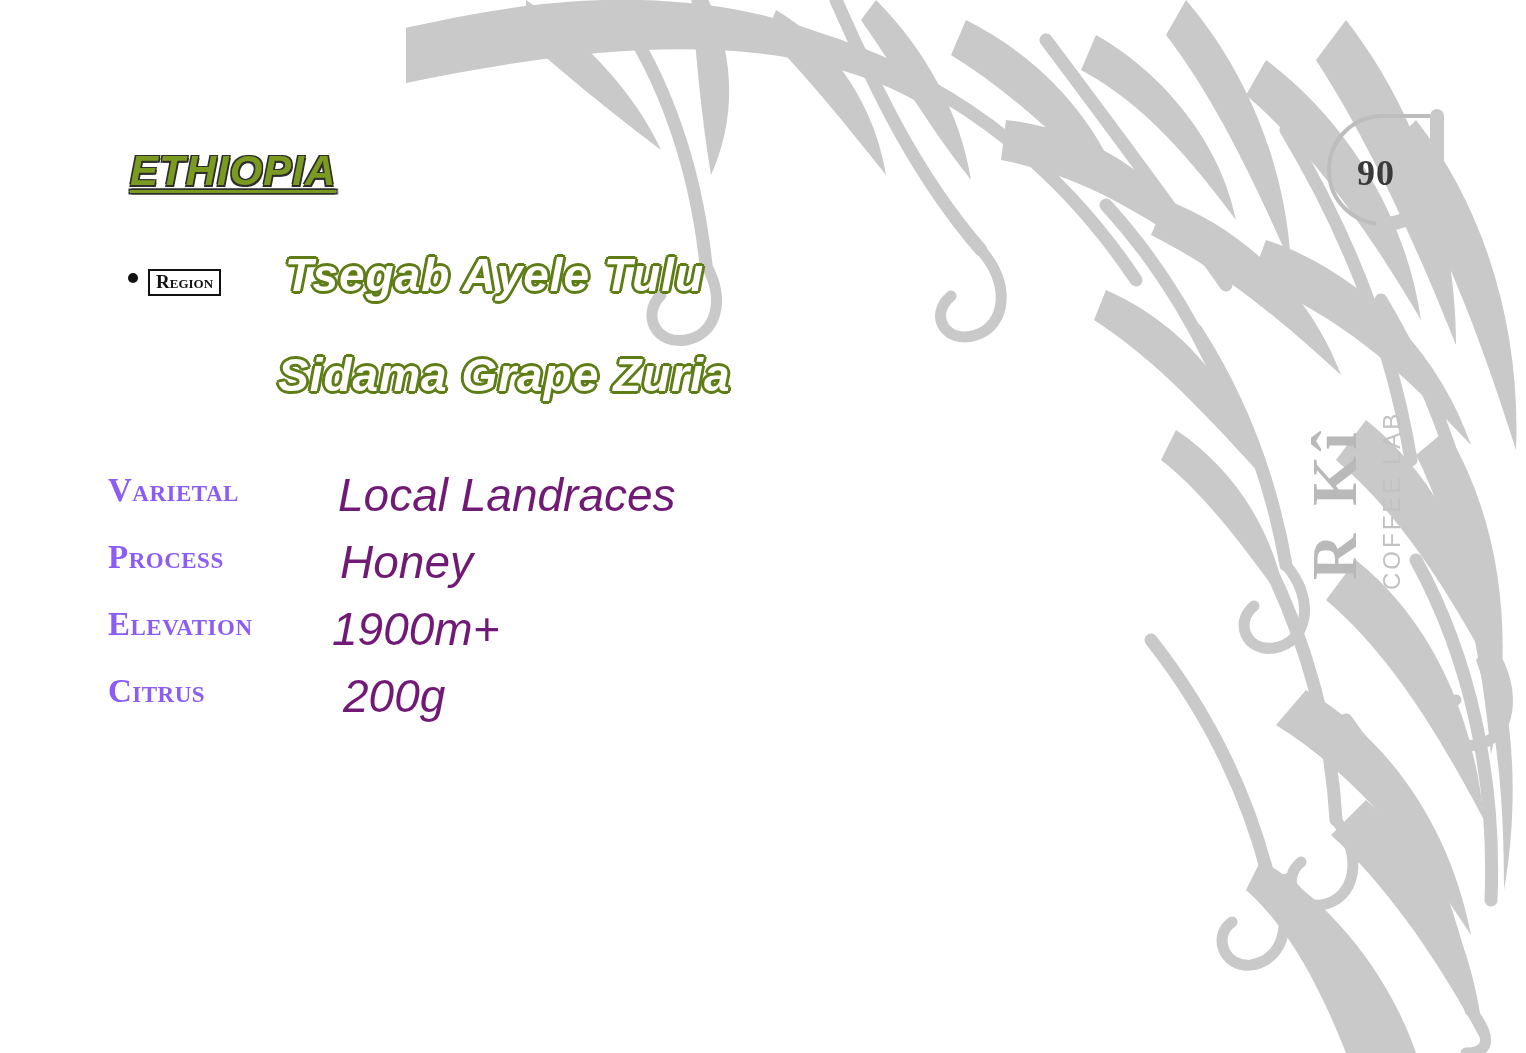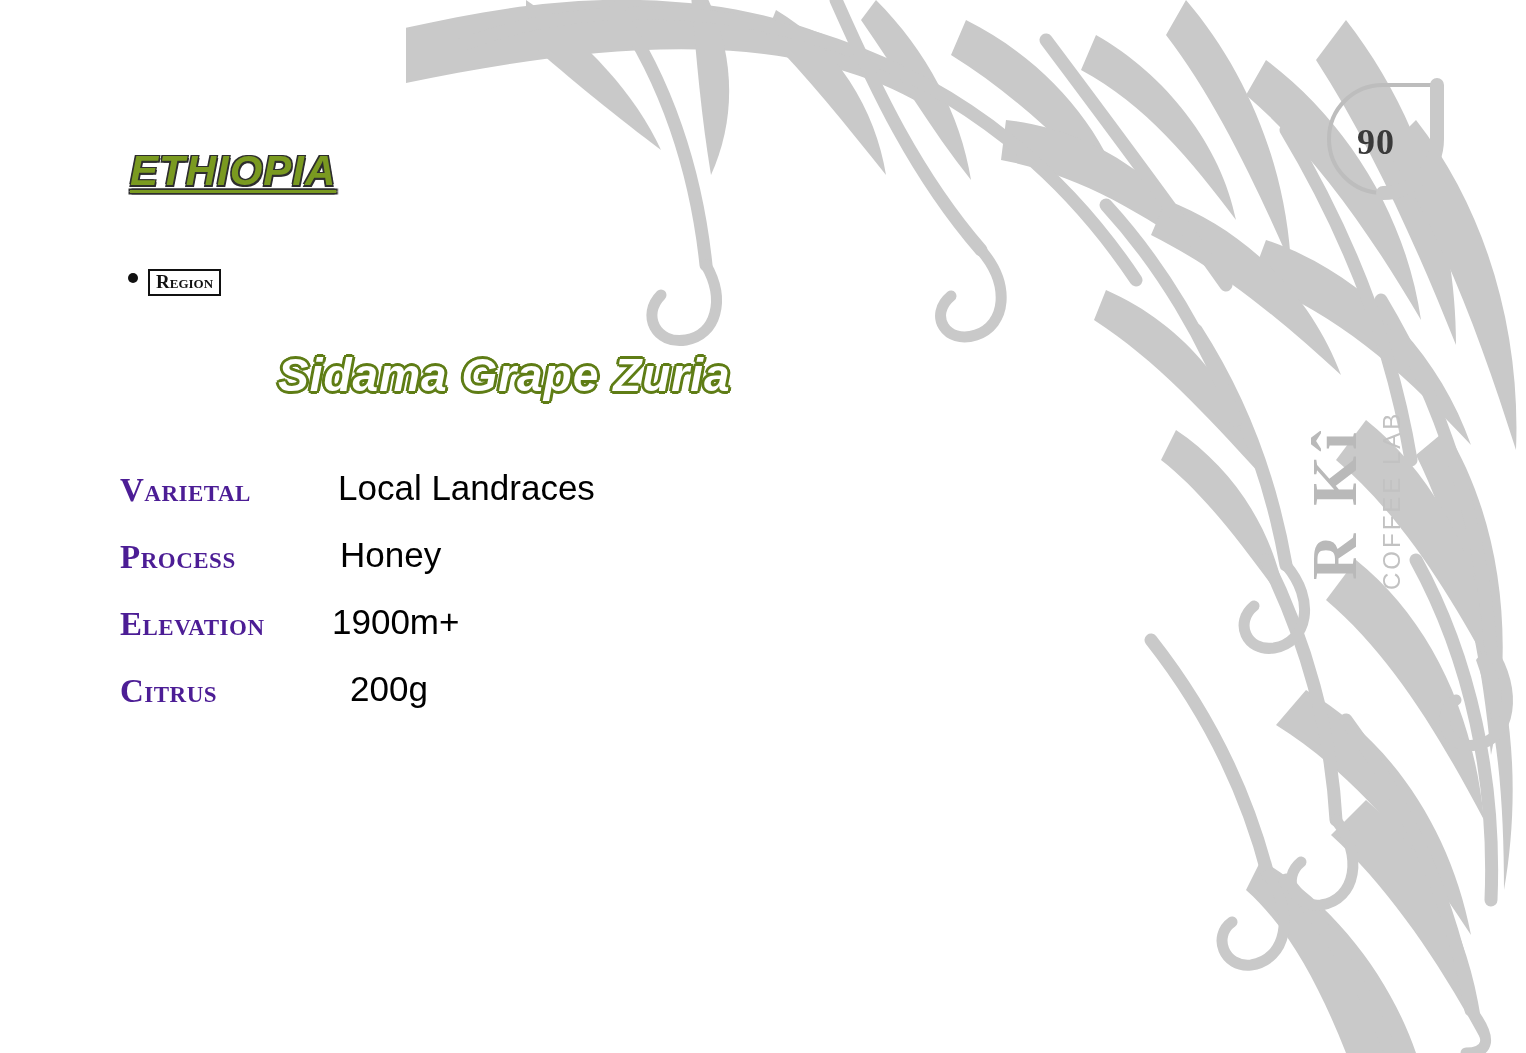--- a/index.html
+++ b/index.html
@@ -23,21 +23,21 @@
     right: 0;
     width: 1120px;
     height: 1053px;
     pointer-events: none;
   }
 
   
   #score-badge {
     position: absolute;
     left: 1315px;
-    top: 77px;
+    top: 108px;
     width: 140px;
     height: 130px;
   }
   #score-badge .score-text {
     position: absolute;
     left: 0;
     top: 44px;
     width: 122px;
     text-align: center;
     font-family: "Liberation Serif", serif;
@@ -158,37 +158,38 @@
     left: 108px;
     top: 468px;
     width: 900px;
   }
   .spec-row {
     position: relative;
     height: 67px;
   }
   .spec-key {
     position: absolute;
-    left: 12px;
+    left: 0;
     top: 4px;
     font-family: "Liberation Serif", serif;
     font-weight: 700;
     font-variant: small-caps;
     font-size: 33px;
     letter-spacing: 0.5px;
-    color: #4c1d95;
+    color: #8b5cf6;
     white-space: nowrap;
   }
   .spec-val {
     position: absolute;
     top: 0;
     font-family: "Liberation Sans", sans-serif;
-    font-size: 35px;
-    color: #000000;
-    white-space: nowrap;
+    font-size: 46px;
+    color: #701a75;
+    white-space: nowrap;
+    font-style: italic;
   }
 
   
   #note-row {
     position: relative;
     height: 130px;
   }
   .note-line {
     position: absolute;
     font-family: "Liberation Sans", sans-serif;
@@ -278,20 +279,21 @@
     <div class="brand-mark">R Kî</div>
     <div class="brand-sub">COFFEE LAB</div>
   </div>
 
   <div id="country">ETHIOPIA</div>
 
   <div id="region-row">
     <span class="bullet"></span>
     <span class="region-label">Region</span>
   </div>
+  <div class="farm-name" id="farm-line1">Tsegab Ayele Tulu</div>
   <div class="farm-name" id="farm-line2">Sidama Grape Zuria</div>
 
   <div id="specs">
 
     <div class="spec-row">
       <span class="spec-key">Varietal</span>
       <span class="spec-val" style="left:230px;">Local Landraces</span>
     </div>
 
     <div class="spec-row">
@@ -299,19 +301,19 @@
       <span class="spec-val" style="left:232px;">Honey</span>
     </div>
 
     <div class="spec-row">
       <span class="spec-key">Elevation</span>
       <span class="spec-val" style="left:224px;">1900m+</span>
     </div>
 
     <div class="spec-row">
       <span class="spec-key">Citrus</span>
-      <span class="spec-val" style="left:242px;">200g</span>
+      <span class="spec-val" style="left:235px;">200g</span>
     </div>
 
 
   </div>
 
 </div>
 
 </body></html>

